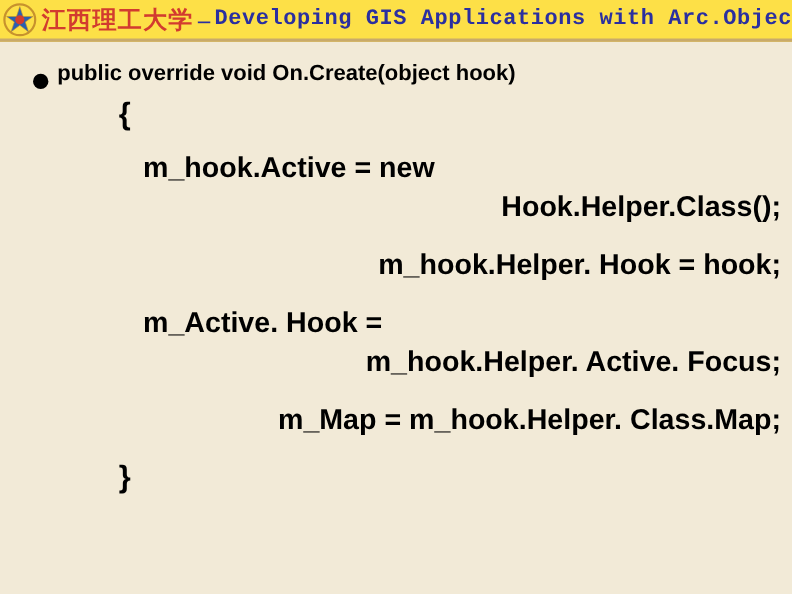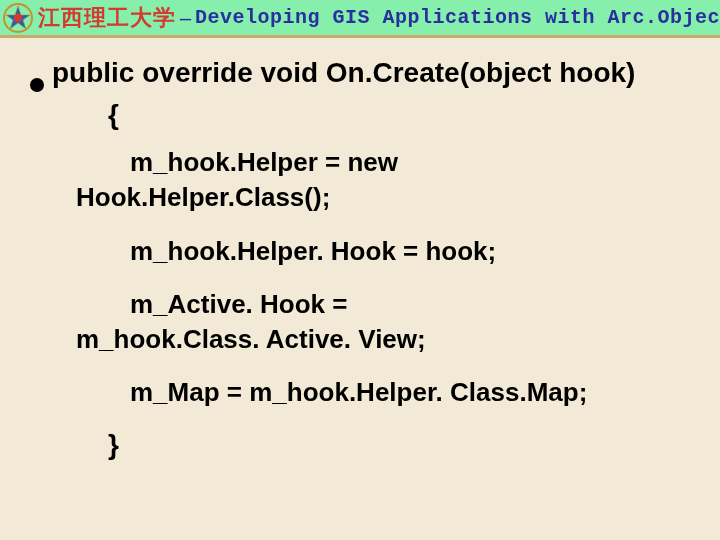--- a/index.html
+++ b/index.html
@@ -3,21 +3,21 @@
 <meta charset="utf-8">
 <style>
   * { margin: 0; padding: 0; box-sizing: border-box; }
   html, body { width: 720px; height: 540px; overflow: hidden; }
   body {
     background: #f2ead7;
     font-family: Arial, "Microsoft YaHei", sans-serif;
   }
   .header {
     height: 38px;
-    background: #86efac;
+    background: #fde047;
     border-bottom: 3px solid #c9aa6a;
     display: flex;
     align-items: center;
     overflow: hidden;
     white-space: nowrap;
   }
   .logo {
     width: 32px;
     height: 32px;
     margin-left: 2px;
@@ -50,21 +50,21 @@
     letter-spacing: 0.5px;
     flex: 0 0 auto;
   }
   .content {
     padding: 16px 10px 0 30px;
     color: #000;
   }
   .sig {
     display: flex;
     align-items: flex-end;
-    font-size: 28px;
+    font-size: 20px;
     font-weight: bold;
     line-height: 1.35;
     margin-bottom: 6px;
   }
   .bullet {
     width: 14px;
     height: 14px;
     background: #000;
     border-radius: 50%;
     flex: 0 0 auto;
@@ -81,22 +81,22 @@
     margin-bottom: 10px;
   }
   .brace.close { margin-top: 8px; }
   .stmt {
     font-size: 26px;
     font-weight: bold;
     line-height: 1.35;
     margin: 14px 0 18px 0;
   }
   .stmt .first { padding-left: 100px; display: block; }
-  .stmt .cont  { padding-left: 46px; display: block; }
-  .stmt.single .first { padding-left: 100px; }
+  .stmt .cont  { padding-left: 46px; display: block; text-align: right; }
+  .stmt.single .first { padding-left: 100px; text-align: right; }
 </style>
 </head>
 <body>
 
 <div class="header">
   <span class="logo">
     <svg width="32" height="32" viewBox="0 0 32 32">
       <circle cx="16" cy="16" r="14" fill="none" stroke="#c7922d" stroke-width="2"></circle>
       <path d="M16 4 L19 13 L28 13 L21 18 L24 27 L16 21 L8 27 L11 18 L4 13 L13 13 Z" fill="#2a5fb0" stroke="#c7922d" stroke-width="0.6"></path>
       <circle cx="16" cy="16" r="4.2" fill="#d23b2f"></circle>
@@ -110,31 +110,31 @@
 <div class="content">
 
   <div class="sig">
     <span class="bullet"></span>
     <span class="sig-text">public override void On.Create(object hook)</span>
   </div>
 
   <div class="brace">{</div>
 
   <div class="stmt">
-    <span class="first">m_hook.Helper = new</span>
+    <span class="first">m_hook.Active = new</span>
     <span class="cont">Hook.Helper.Class();</span>
   </div>
 
   <div class="stmt single">
     <span class="first">m_hook.Helper. Hook = hook;</span>
   </div>
 
   <div class="stmt">
     <span class="first">m_Active. Hook =</span>
-    <span class="cont">m_hook.Class. Active. View;</span>
+    <span class="cont">m_hook.Helper. Active. Focus;</span>
   </div>
 
   <div class="stmt single">
     <span class="first">m_Map = m_hook.Helper. Class.Map;</span>
   </div>
 
   <div class="brace close">}</div>
 
 </div>
 

